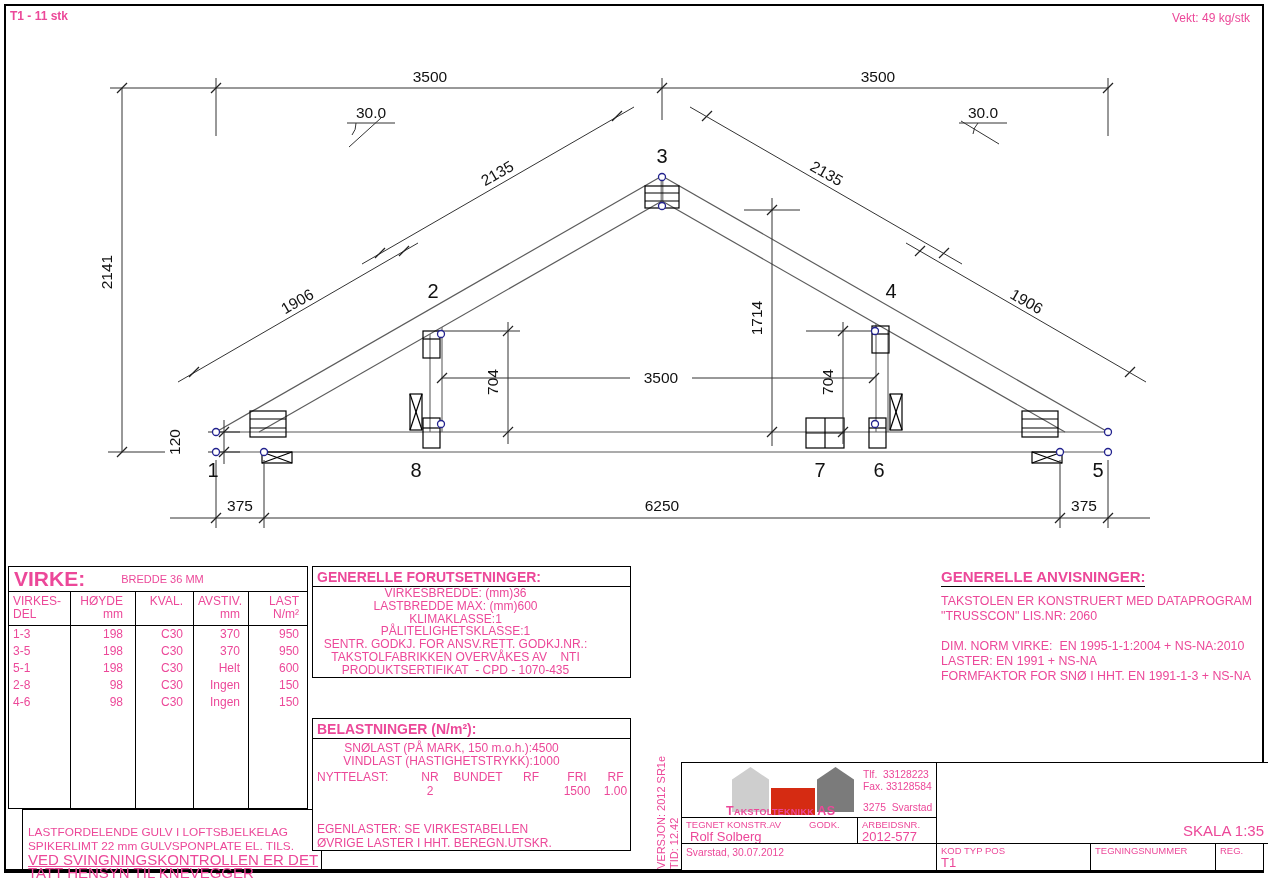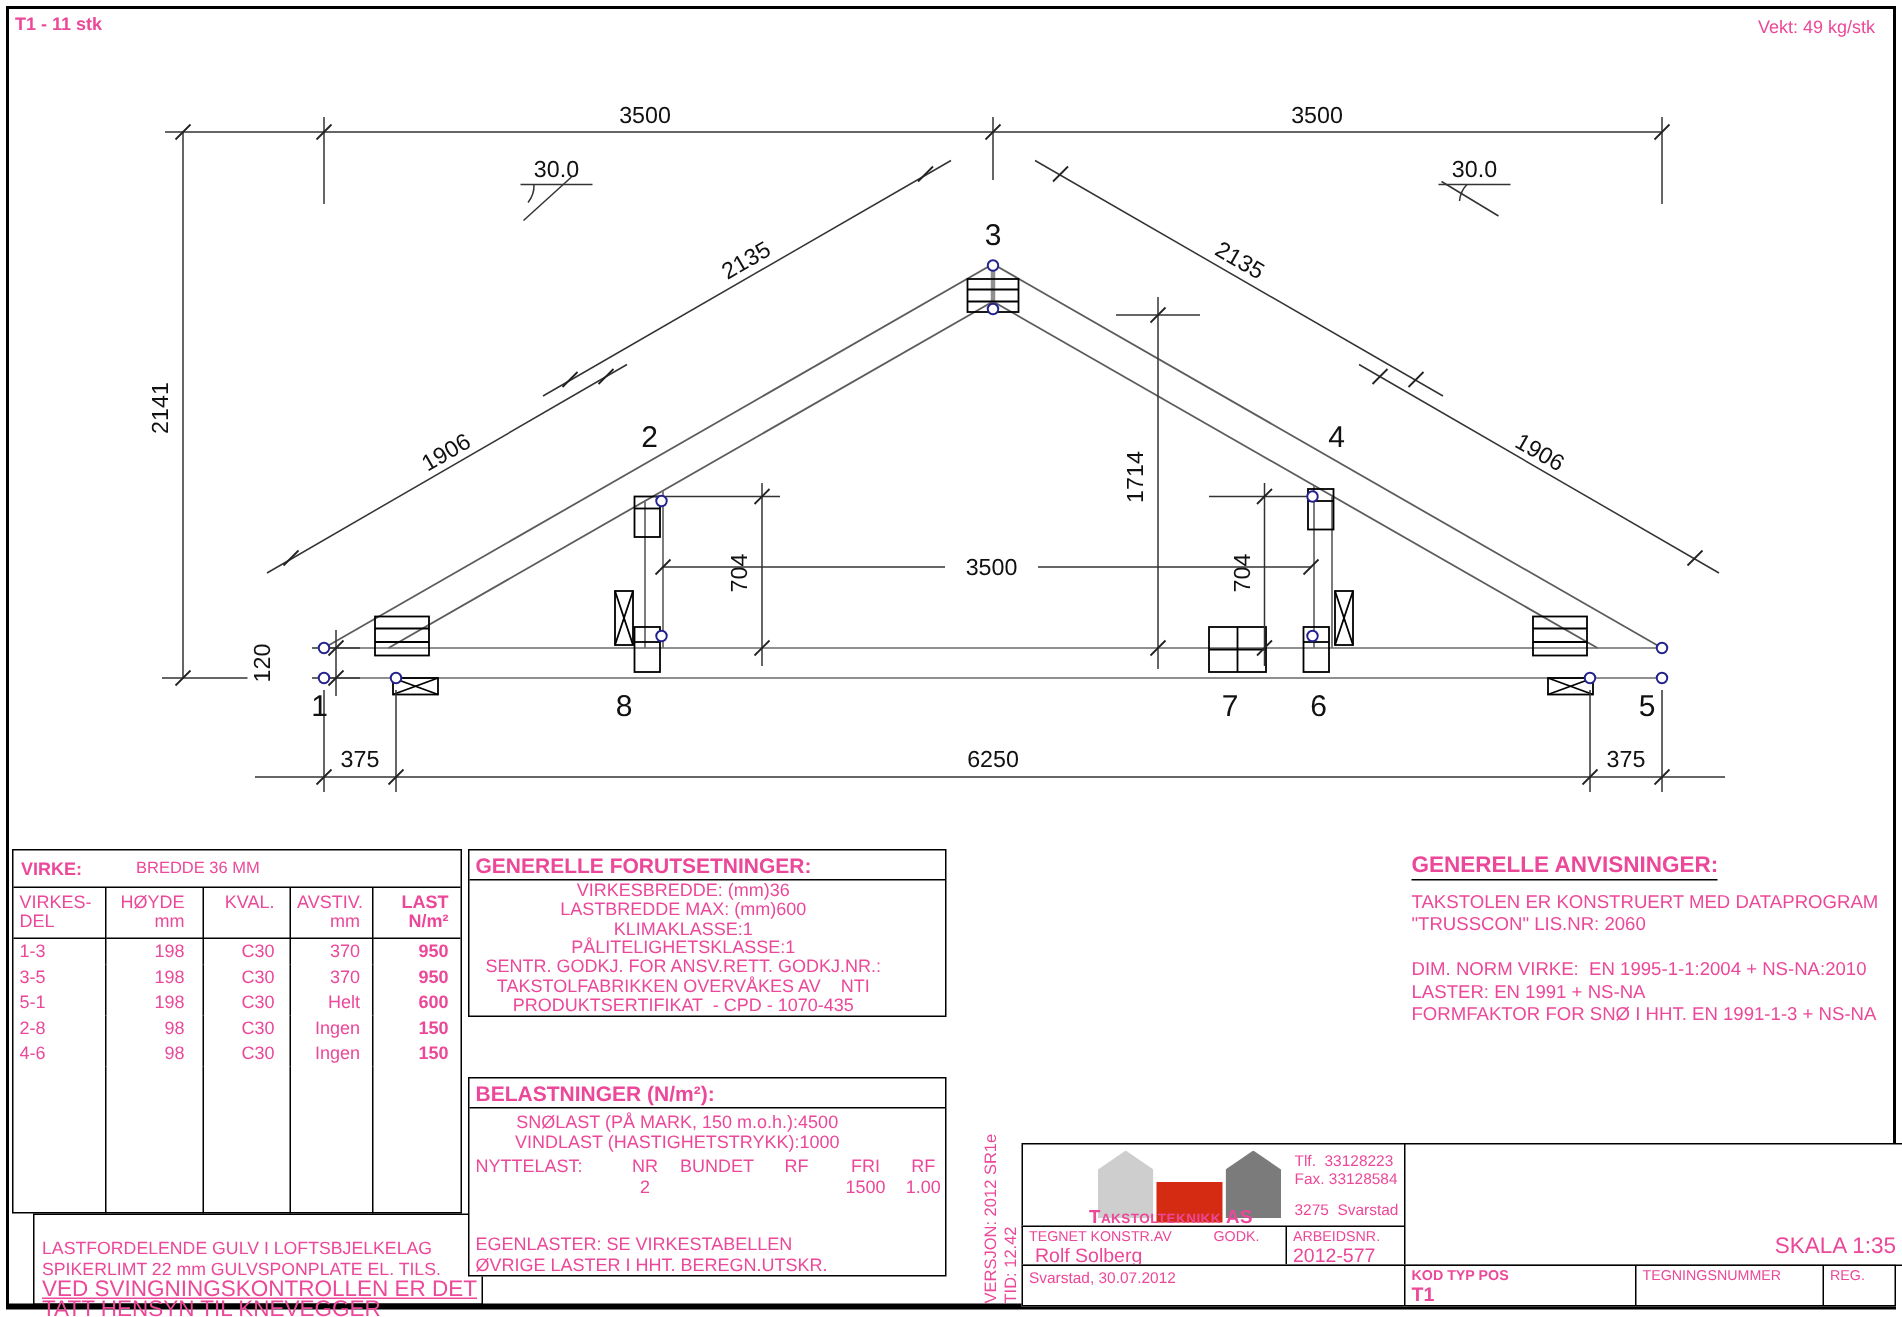--- a/index.html
+++ b/index.html
@@ -19,26 +19,26 @@
   .dim  { stroke:#333; stroke-width:1; fill:none; }
   .tick { stroke:#222; stroke-width:1.2; }
   .pin  { stroke:#22228e; stroke-width:1.3; fill:#fff; }
   text.dimtxt { font-size:15.5px; fill:#111; }
   text.nodetxt { font-size:20px; fill:#111; }
 
   
   .virke { position:absolute; left:8px; top:566px; width:300px; height:243px;
            border:1.6px solid #000; box-sizing:border-box; font-size:12px; }
   .virke-title-row { display:flex; align-items:center; border-bottom:1.2px solid #000; height:24px; }
-  .virke-title { font-weight:bold; font-size:12px; padding-left:5px; }
+  .virke-title { font-weight:bold; font-size:21px; padding-left:5px; }
   .virke-sub { font-size:11px; margin-left:36px; }
   .virke-grid { display:grid; grid-template-columns:62px 65px 58px 55px 1fr;
                 grid-template-rows:34px repeat(5,17px) 1fr; height:calc(100% - 24px); }
   .vc { border-right:1px solid #000; padding:1px 4px 0 4px; box-sizing:border-box; }
-  .vc.last { border-right:none;font-weight:bold; }
+  .vc.last { border-right:none; }
   .vh { border-bottom:1px solid #000; line-height:13px; padding-top:3px; }
   .tr { text-align:right; }
   .pr14 { padding-right:12px; } .pr10 { padding-right:10px; } .pr8 { padding-right:8px; }
 
   .notes { position:absolute; left:8px; top:809px; width:300px; height:61px;
            border:1.6px solid #000; box-sizing:border-box; padding:15px 0 0 5px;margin-left:14px; }
   .notes .n1 { font-size:11.8px; line-height:14px; }
   .notes .n2 { font-size:15px; line-height:13px;text-decoration:underline; }
 
   
@@ -412,21 +412,21 @@
 
   <div class="tb" style="left:681px; top:843px; width:257px; height:28px;">
     <span style="position:absolute; left:4px; top:3px; font-size:10.3px;">Svarstad, 30.07.2012</span>
   </div>
 
   <div class="tb" style="left:936px; top:762px; width:336px; height:82px;">
     <span style="position:absolute; right:7px; bottom:4px; font-size:15px;">SKALA 1:35</span>
   </div>
 
   <div class="tb" style="left:936px; top:843px; width:328px; height:28px;">
-    <div style="position:absolute; left:0; top:0; width:154px; height:100%; border-right:1.4px solid #000; box-sizing:border-box;font-weight:bold;">
+    <div style="position:absolute; left:0; top:0; width:154px; height:100%; border-right:1.4px solid #000; box-sizing:border-box;">
       <span class="small-lbl" style="position:absolute; left:4px; top:1px;">KOD TYP POS</span>
       <span class="cell-val" style="position:absolute; left:4px; top:11px;">T1</span>
     </div>
     <div style="position:absolute; left:154px; top:0; width:125px; height:100%; border-right:1.4px solid #000; box-sizing:border-box;">
       <span class="small-lbl" style="position:absolute; left:4px; top:1px;">TEGNINGSNUMMER</span>
     </div>
     <div style="position:absolute; left:279px; top:0; right:0; height:100%;">
       <span class="small-lbl" style="position:absolute; left:4px; top:1px;">REG.</span>
     </div>
   </div>

